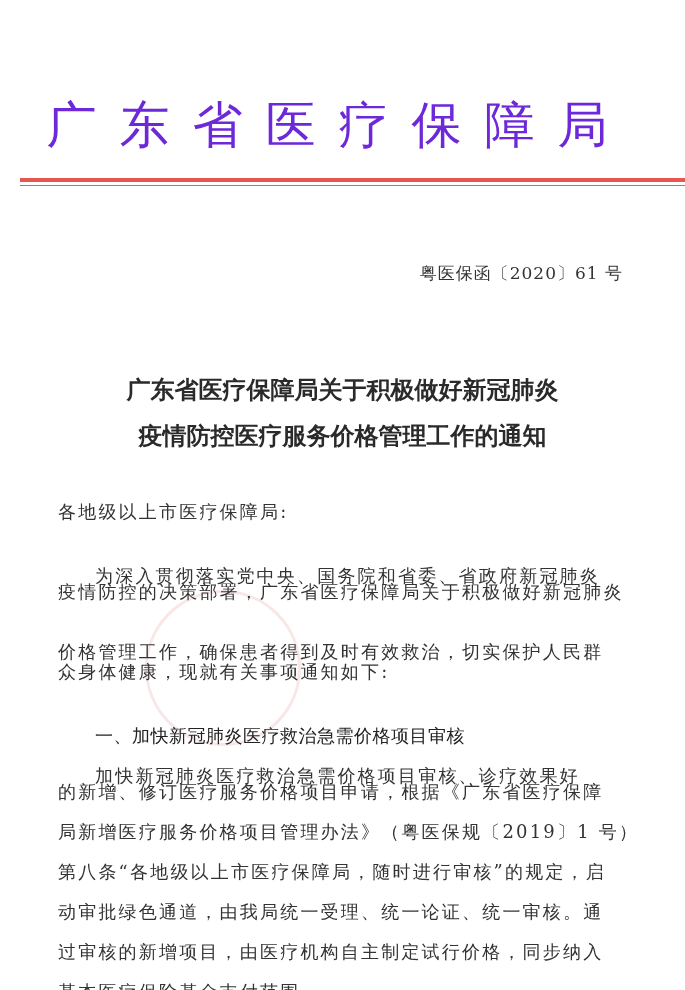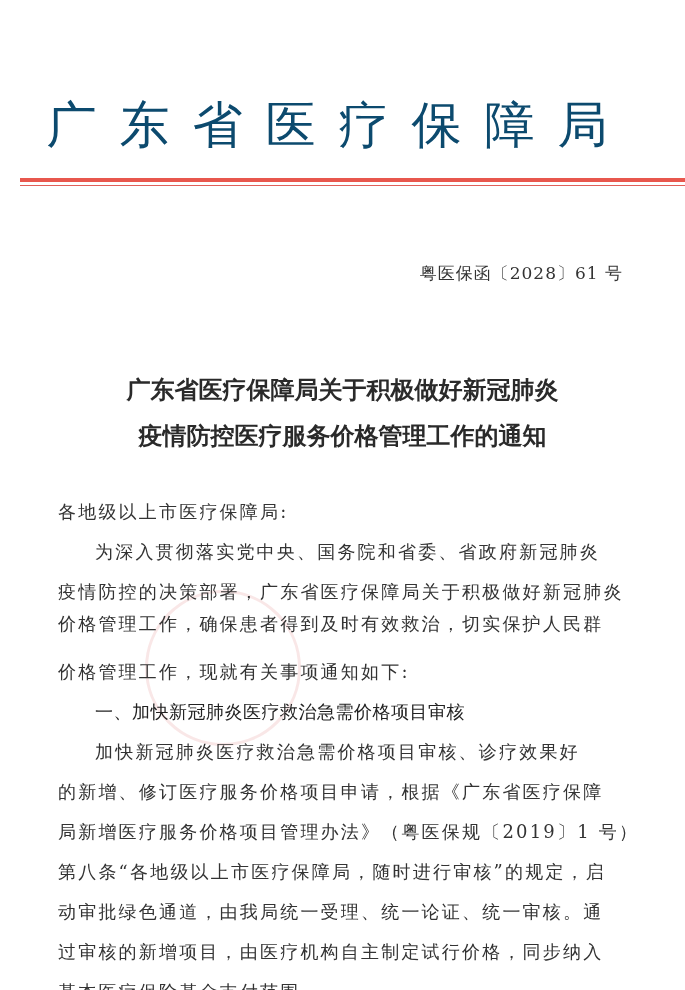--- a/index.html
+++ b/index.html
@@ -2,63 +2,63 @@
 <html><head>
   <meta charset="utf-8">
   <style>
     html, body { margin: 0; padding: 0; }
     body {
       width: 685px; height: 990px; background: #ffffff; position: relative; overflow: hidden;
       font-family: "DejaVu Serif", "Liberation Serif", serif; color: #222;
     }
     .letterhead {
       position: absolute; left: 0; top: 95px; width: 657px; text-align: center;
-      color: #0c4a6e; font-size: 50px; letter-spacing: 23px; line-height: 60px;
+      color: #6d28d9; font-size: 50px; letter-spacing: 23px; line-height: 60px;
       font-family: "DejaVu Serif", serif; padding-left: 20px; box-sizing: border-box;
     }
     .rule-thick { position: absolute; left: 20px; top: 178px; width: 665px; height: 4px; background: #e8574d; }
     .rule-thin { position: absolute; left: 20px; top: 185px; width: 665px; height: 1px; background: #e0615a; }
     .docnum {
       position: absolute; right: 62px; top: 262px; font-size: 17px; letter-spacing: 1px; color: #333;
     }
     .title {
       position: absolute; left: 0; width: 685px; text-align: center; font-size: 24px;
       font-weight: bold; color: #2a2a2a; letter-spacing: 0px;
     }
     .title.l1 { top: 374px; }
     .title.l2 { top: 420px; text-align: center; }
     .body-text { position: absolute; left: 58px; width: 575px; font-size: 18px; color: #333; }
     .line { position: absolute; left: 0; white-space: nowrap; letter-spacing: 2.2px; }
-    .indent { left: 37px; }
+    .indent { left: 37px; margin-top: 24px; }
     .heading { font-family: Liberation Serif, serif; font-size: 18px; letter-spacing: 0.5px; color: #222; }
     .seal {
       position: absolute; left: 145px; top: 590px; width: 150px; height: 150px; border-radius: 50%;
       border: 3px solid rgba(220,120,120,0.18);
     }
   </style>
 </head>
 <body>
 
 <div class="letterhead">广东省医疗保障局</div>
 <div class="rule-thick"></div>
 <div class="rule-thin"></div>
 
-<div class="docnum">粤医保函〔2028〕61 号</div>
+<div class="docnum">粤医保函〔2020〕61 号</div>
 
 <div class="title l1">广东省医疗保障局关于积极做好新冠肺炎</div>
 <div class="title l2">疫情防控医疗服务价格管理工作的通知</div>
 
 <div class="seal"></div>
 
 <div class="body-text">
   <div class="line" style="top:500px">各地级以上市医疗保障局:</div>
   <div class="line indent" style="top:540px">为深入贯彻落实党中央、国务院和省委、省政府新冠肺炎</div>
   <div class="line" style="top:580px">疫情防控的决策部署，广东省医疗保障局关于积极做好新冠肺炎</div>
-  <div class="line" style="top:612px">价格管理工作，确保患者得到及时有效救治，切实保护人民群</div>
-  <div class="line" style="top:660px">价格管理工作，现就有关事项通知如下:</div>
+  <div class="line" style="top:640px">价格管理工作，确保患者得到及时有效救治，切实保护人民群</div>
+  <div class="line" style="top:660px">众身体健康，现就有关事项通知如下:</div>
   <div class="line indent heading" style="top:700px">一、加快新冠肺炎医疗救治急需价格项目审核</div>
   <div class="line indent" style="top:740px">加快新冠肺炎医疗救治急需价格项目审核、诊疗效果好</div>
   <div class="line" style="top:780px">的新增、修订医疗服务价格项目申请，根据《广东省医疗保障</div>
   <div class="line" style="top:820px">局新增医疗服务价格项目管理办法》（粤医保规〔2019〕1 号）</div>
   <div class="line" style="top:860px">第八条“各地级以上市医疗保障局，随时进行审核”的规定，启</div>
   <div class="line" style="top:900px">动审批绿色通道，由我局统一受理、统一论证、统一审核。通</div>
   <div class="line" style="top:940px">过审核的新增项目，由医疗机构自主制定试行价格，同步纳入</div>
   <div class="line" style="top:980px">基本医疗保险基金支付范围。</div>
 </div>
 

